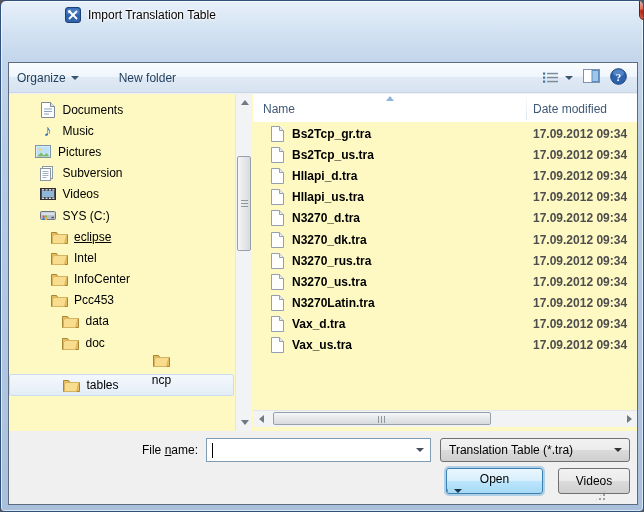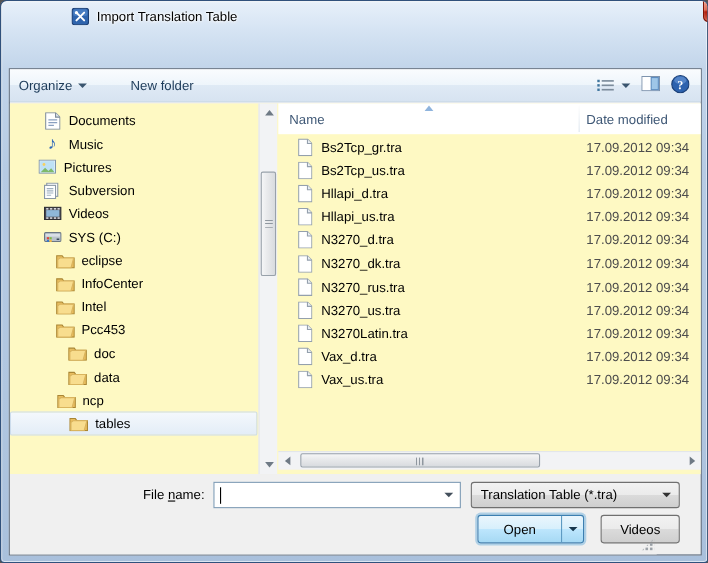--- a/index.html
+++ b/index.html
@@ -92,59 +92,59 @@
     background:repeating-linear-gradient(180deg,#8f979f 0 1px,transparent 1px 3px); }
 
   .list { position:absolute; left:244px; top:0; width:384px; height:100%; }
   .list-header { position:absolute; left:0; top:0; width:100%; height:28px; background:#fff; }
   .col-name { position:absolute; left:10px; top:8px; color:#3f5876; }
   .col-date { position:absolute; left:280px; top:8px; color:#3f5876; }
   .col-divider { position:absolute; left:273px; top:2px; width:1px; height:24px;
     background:linear-gradient(180deg,#fdfdfd,#dce5ee); }
   .sort-arrow { position:absolute; left:133px; top:2px; width:0; height:0;
     border-left:4px solid transparent; border-right:4px solid transparent; border-bottom:5px solid #8fb4dd; }
-  .file-rows { position:absolute; left:0; top:29px; width:100%; }
+  .file-rows { position:absolute; left:0; top:29px; width:100%;font-weight:bold; }
   .file-row { position:relative; display:flex; align-items:center; height:21.2px; }
   .file-row .ficon { margin-left:18px; width:14px; display:flex; align-items:center; flex:0 0 auto; }
   .file-row .fname { margin-left:7px; }
   .file-row .fdate { position:absolute; left:280px; color:#4d4d4d; }
 
   .hscroll { position:absolute; left:0; top:316px; width:384px; height:17px;
     background:#f2f3f5; border-top:1px solid #e3e6ea; }
   .hsb-left { position:absolute; left:0; top:0; width:16px; height:16px; display:flex; align-items:center; justify-content:center; }
   .hsb-right { position:absolute; right:0; top:0; width:16px; height:16px; display:flex; align-items:center; justify-content:center; }
   .h-thumb { position:absolute; left:20px; top:1px; width:218px; height:13px;
     border:1px solid #98a1aa; border-radius:2px;
     background:linear-gradient(180deg,#f5f6f7,#e9eaec 40%,#d8dbdf); }
   .h-thumb::after { content:""; position:absolute; top:3px; left:50%; margin-left:-4px; width:7px; height:7px;
     background:repeating-linear-gradient(90deg,#8f979f 0 1px,transparent 1px 3px); }
 
   
-  .footer { position:absolute; left:0; top:368px; width:588px; height:73px; background:#f0f0f0; }
+  .footer { position:absolute; left:12px; top:368px; width:588px; height:73px; background:#f0f0f0; }
   .fn-label { position:absolute; left:0; top:12px; width:177px; text-align:right; }
   .fn-label u { text-decoration:underline; }
   .fn-combo { position:absolute; left:185px; top:7px; width:225px; height:24px;
     background:#fff; border:1px solid #7f9cb5; display:flex; align-items:center; }
   .fn-combo input { flex:1; border:none; outline:none; background:transparent; padding:0 4px;
     font:12px "Liberation Sans", sans-serif; }
   .caret { position:absolute; left:5px; top:4px; width:1px; height:15px; background:#000; }
   .fn-drop { width:20px; height:100%; display:flex; align-items:center; justify-content:center; }
   .fn-drop::after { content:""; border-left:4px solid transparent; border-right:4px solid transparent; border-top:4px solid #44505c; }
 
   .filetype { position:absolute; left:419px; top:7px; width:190px; height:24px;
     border:1px solid #707070; border-radius:3px; display:flex; align-items:center;
     background:linear-gradient(180deg,#f2f2f2,#ebebeb 49%,#dbdbdb 50%,#cfcfcf); }
   .filetype .ft-label { flex:1; padding-left:8px; white-space:nowrap; overflow:hidden; }
   .ft-drop { width:22px; height:100%; display:flex; align-items:center; justify-content:center; }
   .ft-drop::after { content:""; border-left:4px solid transparent; border-right:4px solid transparent; border-top:4px solid #333; }
 
   .open-btn { position:absolute; left:425px; top:37px; width:97px; height:26px; display:flex;
     border:1px solid #3c7fb1; border-radius:3px;
     background:linear-gradient(180deg,#eaf6fd,#d7effc 49%,#bde6fd 50%,#a6d9f4);
-    box-shadow:0 0 0 2px rgba(110,175,220,.5); cursor:default; }
+    box-shadow:0 0 0 2px rgba(110,175,220,.5); cursor:default;flex-direction:column; }
   .open-main { flex:1; display:flex; align-items:center; justify-content:center; }
   .open-arrow { width:20px; border-left:1px solid #5e9bc3; display:flex; align-items:center; justify-content:center; }
   .open-arrow::after { content:""; border-left:4px solid transparent; border-right:4px solid transparent; border-top:4px solid #17364c; }
 
   .cancel-btn { position:absolute; left:537px; top:37px; width:72px; height:26px;
     border:1px solid #707070; border-radius:3px; display:flex; align-items:center; justify-content:center;
     background:linear-gradient(180deg,#f2f2f2,#ebebeb 49%,#dbdbdb 50%,#cfcfcf); cursor:default; }
 
   .grip { position:absolute; right:2px; bottom:2px; width:13px; height:13px;
     background-image:radial-gradient(circle at 2px 2px,#9aa0a6 1.1px,transparent 1.4px);
@@ -350,75 +350,75 @@
                 <rect x="1.5" y="3.5" width="13" height="2.6" fill="#d8dfe6"></rect>
                 <rect x="11.5" y="7.8" width="2.4" height="1.4" fill="#3a4b5c"></rect>
                 <rect x="2.6" y="6.6" width="2" height="2" fill="#e0443c"></rect>
                 <rect x="5" y="6.6" width="2" height="2" fill="#7dbb42"></rect>
                 <rect x="2.6" y="9" width="2" height="2" fill="#3c78c3"></rect>
                 <rect x="5" y="9" width="2" height="2" fill="#f0b73f"></rect>
               </svg>
             </span>
             <span class="tlabel">SYS (C:)</span>
           </div>
+          <div class="tree-item" style="padding-left: 41px; text-decoration: underline;">
+            <span class="ticon">
+              <svg width="17" height="14" viewBox="0 0 17 14">
+                <path d="M0.5 2.5 h5 l1.5 2 h9.5 v9 h-16 z" fill="#e9bd5e" stroke="#a98634"></path>
+                <path d="M1.5 6 l2 -1.5 h12.5 l-2.5 9 h-12 z" fill="#f8dd8e" stroke="#d9b45e"></path>
+              </svg>
+            </span>
+            <span class="tlabel">eclipse</span>
+          </div>
           <div class="tree-item" style="padding-left: 41px;">
             <span class="ticon">
               <svg width="17" height="14" viewBox="0 0 17 14">
                 <path d="M0.5 2.5 h5 l1.5 2 h9.5 v9 h-16 z" fill="#e9bd5e" stroke="#a98634"></path>
                 <path d="M1.5 6 l2 -1.5 h12.5 l-2.5 9 h-12 z" fill="#f8dd8e" stroke="#d9b45e"></path>
               </svg>
             </span>
-            <span class="tlabel">eclipse</span>
+            <span class="tlabel">Intel</span>
           </div>
           <div class="tree-item" style="padding-left: 41px;">
             <span class="ticon">
               <svg width="17" height="14" viewBox="0 0 17 14">
                 <path d="M0.5 2.5 h5 l1.5 2 h9.5 v9 h-16 z" fill="#e9bd5e" stroke="#a98634"></path>
                 <path d="M1.5 6 l2 -1.5 h12.5 l-2.5 9 h-12 z" fill="#f8dd8e" stroke="#d9b45e"></path>
               </svg>
             </span>
             <span class="tlabel">InfoCenter</span>
           </div>
           <div class="tree-item" style="padding-left: 41px;">
             <span class="ticon">
               <svg width="17" height="14" viewBox="0 0 17 14">
                 <path d="M0.5 2.5 h5 l1.5 2 h9.5 v9 h-16 z" fill="#e9bd5e" stroke="#a98634"></path>
                 <path d="M1.5 6 l2 -1.5 h12.5 l-2.5 9 h-12 z" fill="#f8dd8e" stroke="#d9b45e"></path>
               </svg>
             </span>
-            <span class="tlabel">Intel</span>
-          </div>
-          <div class="tree-item" style="padding-left: 41px;">
-            <span class="ticon">
-              <svg width="17" height="14" viewBox="0 0 17 14">
-                <path d="M0.5 2.5 h5 l1.5 2 h9.5 v9 h-16 z" fill="#e9bd5e" stroke="#a98634"></path>
-                <path d="M1.5 6 l2 -1.5 h12.5 l-2.5 9 h-12 z" fill="#f8dd8e" stroke="#d9b45e"></path>
-              </svg>
-            </span>
             <span class="tlabel">Pcc453</span>
           </div>
           <div class="tree-item" style="padding-left: 52.5px;">
             <span class="ticon">
               <svg width="17" height="14" viewBox="0 0 17 14">
                 <path d="M0.5 2.5 h5 l1.5 2 h9.5 v9 h-16 z" fill="#e9bd5e" stroke="#a98634"></path>
                 <path d="M1.5 6 l2 -1.5 h12.5 l-2.5 9 h-12 z" fill="#f8dd8e" stroke="#d9b45e"></path>
               </svg>
             </span>
+            <span class="tlabel">data</span>
+          </div>
+          <div class="tree-item" style="padding-left: 52.5px;">
+            <span class="ticon">
+              <svg width="17" height="14" viewBox="0 0 17 14">
+                <path d="M0.5 2.5 h5 l1.5 2 h9.5 v9 h-16 z" fill="#e9bd5e" stroke="#a98634"></path>
+                <path d="M1.5 6 l2 -1.5 h12.5 l-2.5 9 h-12 z" fill="#f8dd8e" stroke="#d9b45e"></path>
+              </svg>
+            </span>
             <span class="tlabel">doc</span>
           </div>
-          <div class="tree-item" style="padding-left: 52.5px;">
-            <span class="ticon">
-              <svg width="17" height="14" viewBox="0 0 17 14">
-                <path d="M0.5 2.5 h5 l1.5 2 h9.5 v9 h-16 z" fill="#e9bd5e" stroke="#a98634"></path>
-                <path d="M1.5 6 l2 -1.5 h12.5 l-2.5 9 h-12 z" fill="#f8dd8e" stroke="#d9b45e"></path>
-              </svg>
-            </span>
-            <span class="tlabel">data</span>
-          </div>
-          <div class="tree-item" style="padding-left: 42px;">
+          <div class="tree-item" style="padding-left: 79px; flex-direction: column;">
             <span class="ticon">
               <svg width="17" height="14" viewBox="0 0 17 14">
                 <path d="M0.5 2.5 h5 l1.5 2 h9.5 v9 h-16 z" fill="#e9bd5e" stroke="#a98634"></path>
                 <path d="M1.5 6 l2 -1.5 h12.5 l-2.5 9 h-12 z" fill="#f8dd8e" stroke="#d9b45e"></path>
               </svg>
             </span>
             <span class="tlabel">ncp</span>
           </div>
           <div class="tree-item selected" style="padding-left: 52.5px;">
             <span class="ticon">

